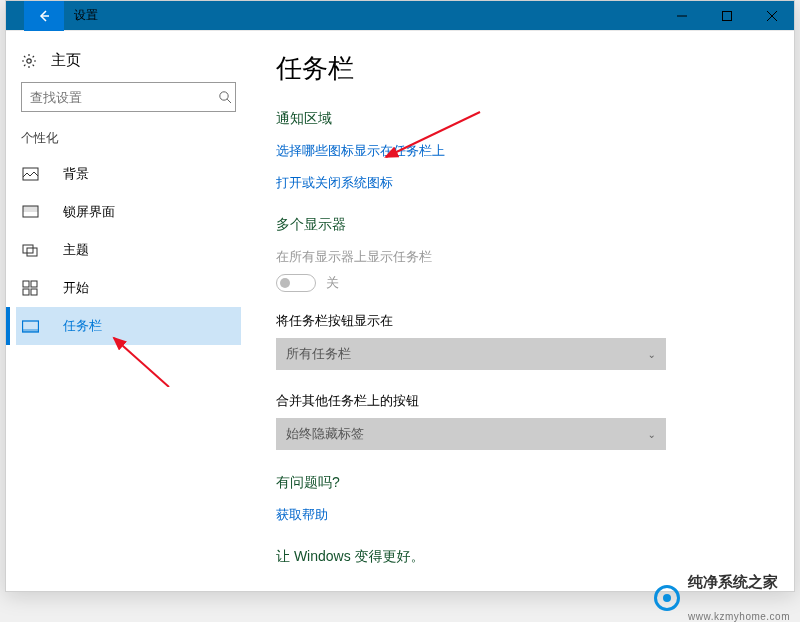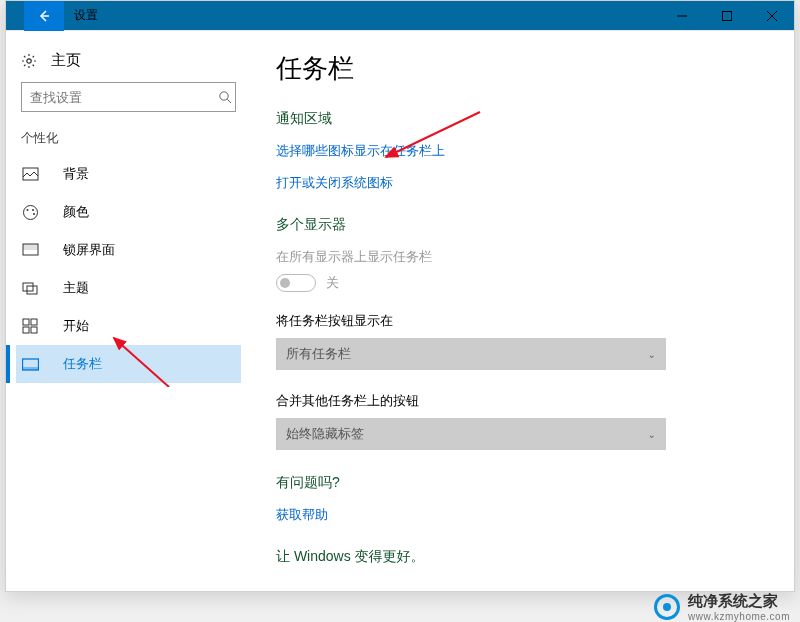--- a/index.html
+++ b/index.html
@@ -245,21 +245,21 @@
       align-items: center;
       justify-content: center;
     }
     .wm-logo::after {
       content: "";
       width: 8px; height: 8px;
       background: #0a90e0;
       border-radius: 50%;
     }
     .wm-text { font-weight: 600; }
-    .wm-url { font-size: 10px; color: #777; display: block; letter-spacing: 0.5px;}
+    .wm-url { font-size: 10px; color: #777; display: block; letter-spacing: 0.5px; margin-top: 19px;}
   </style>
 </head>
 <body>
 
 <div class="window">
   <div class="titlebar">
     <div class="back-btn">
       <svg width="14" height="14" viewBox="0 0 14 14">
         <path d="M9 2 L4 7 L9 12" stroke="#fff" stroke-width="1.5" fill="none"></path>
         <path d="M4 7 L12 7" stroke="#fff" stroke-width="1.5"></path>
@@ -312,31 +312,20 @@
       <div class="nav-item">
         <span class="nav-icon">
           <svg width="17" height="17" viewBox="0 0 17 17">
               <rect x="1" y="2" width="15" height="12" fill="none" stroke="#333" stroke-width="1"></rect>
               <path d="M1 11 L5 7 L8 10 L12 6 L16 10" fill="none" stroke="#333" stroke-width="1"></path>
             </svg>
         </span>
         <span class="nav-label">背景</span>
       </div>
 
-      <div class="nav-item">
-        <span class="nav-icon">
-          <svg width="17" height="17" viewBox="0 0 17 17">
-              <circle cx="8.5" cy="8.5" r="7" fill="none" stroke="#333" stroke-width="1"></circle>
-              <circle cx="5.5" cy="6" r="1" fill="#333"></circle>
-              <circle cx="11" cy="6" r="1" fill="#333"></circle>
-              <circle cx="12" cy="10" r="1" fill="#333"></circle>
-            </svg>
-        </span>
-        <span class="nav-label">颜色</span>
-      </div>
 
       <div class="nav-item">
         <span class="nav-icon">
           <svg width="17" height="17" viewBox="0 0 17 17">
               <rect x="1" y="2" width="15" height="11" fill="none" stroke="#333" stroke-width="1"></rect>
               <rect x="1" y="2" width="15" height="6" fill="#333" opacity="0.15"></rect>
             </svg>
         </span>
         <span class="nav-label">锁屏界面</span>
       </div>

